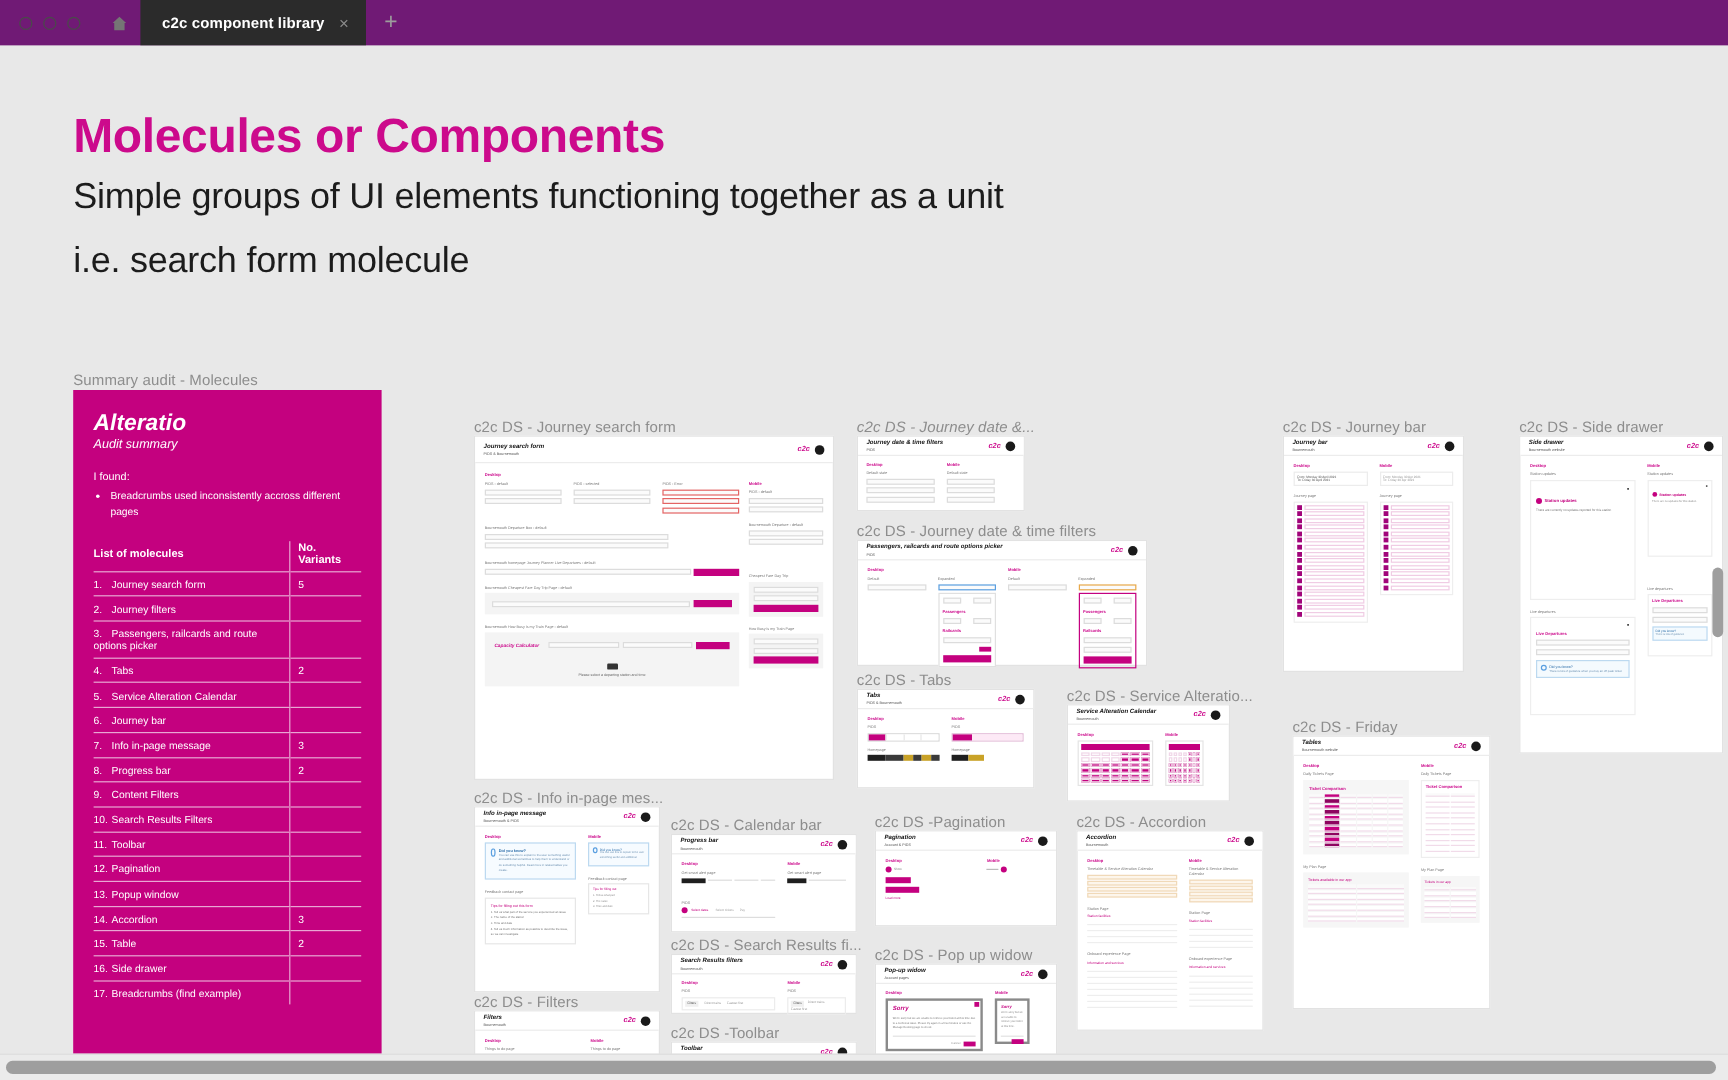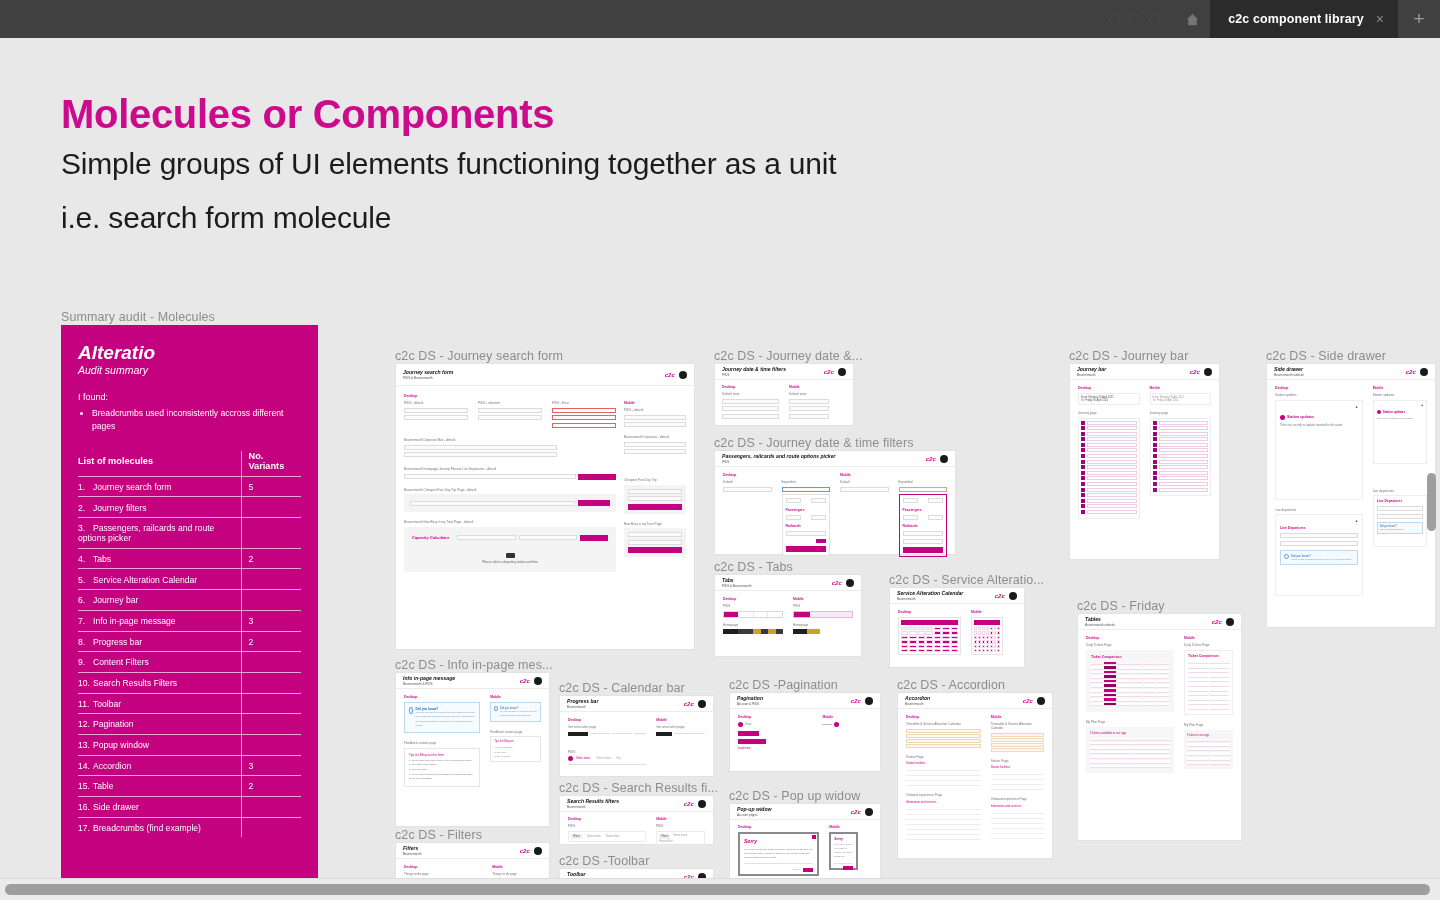--- a/index.html
+++ b/index.html
@@ -7,22 +7,22 @@
     width: 1440px; height: 900px;
     overflow: hidden;
     font-family: "Liberation Sans", sans-serif;
     background: #e8e8e8;
   }
 
   
   .chrome {
     position: absolute; top: 0; left: 0;
     width: 1440px; height: 38px;
-    background: #404040;
-    display: flex; align-items: stretch; justify-content: flex-end;
+    background: #701a75;
+    display: flex; align-items: stretch;
   }
   .win-dots {
     display: flex; align-items: center; gap: 9px;
     padding: 0 14px 0 16px;
   }
   .win-dot {
     width: 11px; height: 11px; border-radius: 50%;
     border: 1.4px solid #4a4a4a; background: transparent;
   }
   .home-btn {
@@ -349,21 +349,21 @@
                 <div class="inp"></div>
                 <div class="inp"></div>
                 <div class="btn-pk"></div>
               </div>
             </div>
         </div>
       </div>
     </div>
   </div>
 
-  <div class="flabel" style="left:714px; top:311px;">c2c DS - Journey date &amp;...</div>
+  <div class="flabel" style="left:714px; top:311px;font-style:italic;">c2c DS - Journey date &amp;...</div>
   <div class="frame" style="left:714px; top:325px; width:140px; height:63px;">
     <div class="fhead" style="height:16px;">
       <div>
         <div class="fh-t">Journey date &amp; time filters</div>
         <div class="fh-s">PIDS</div>
       </div>
       <div class="fh-r">
           <span class="c2c">c2c</span>
           <span class="dot-k"></span>
         </div>

